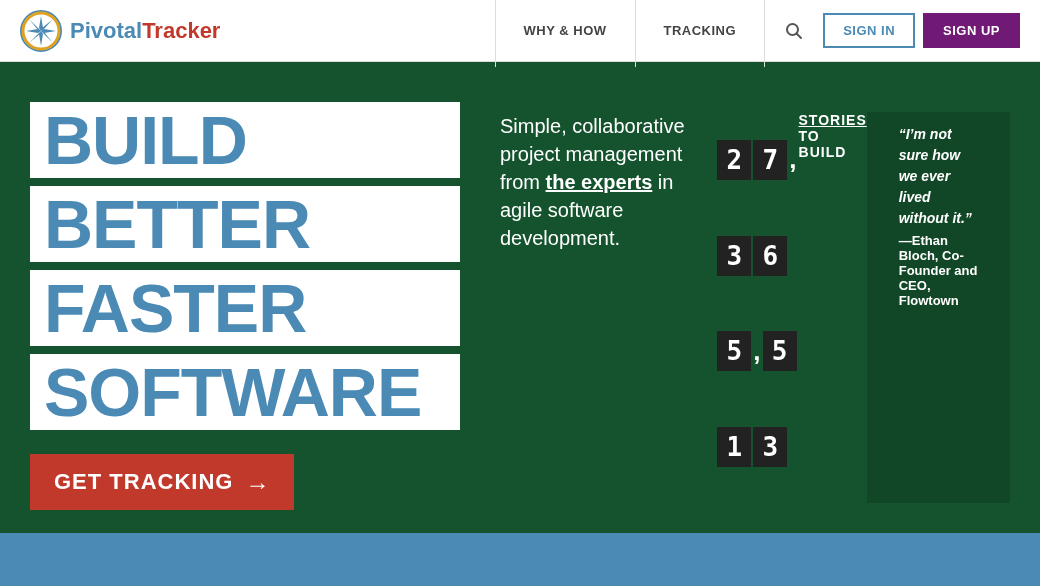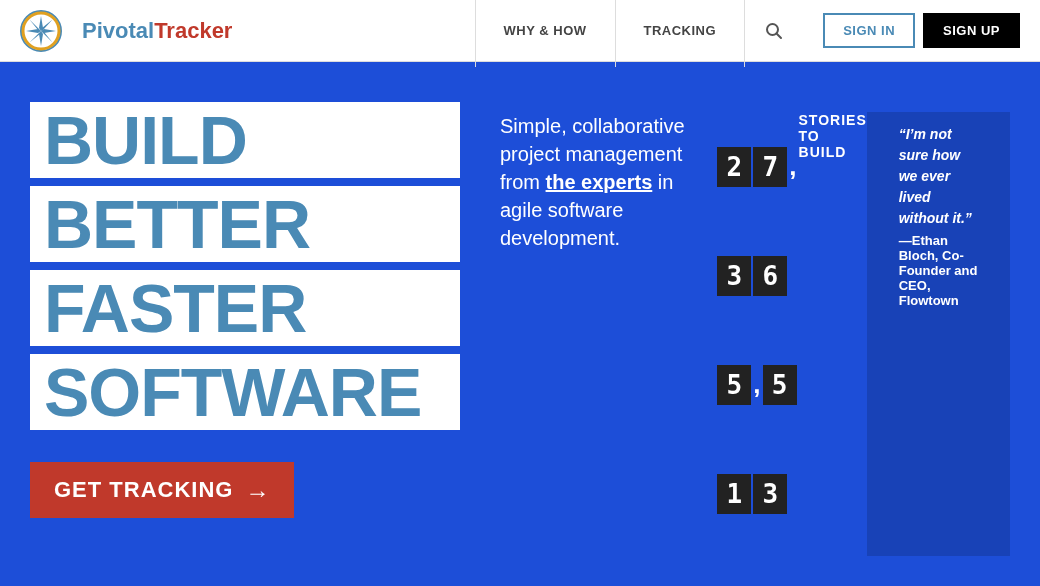--- a/index.html
+++ b/index.html
@@ -23,21 +23,20 @@
       flex: 1;
     }
     .logo-icon {
       width: 42px;
       height: 42px;
     }
     .logo-text {
       font-size: 22px;
       font-weight: 400;
       color: #333;
-      margin-left: 12px;
     }
     .logo-text span.pivotal { color: #4a8ab5; font-weight: 700; }
     .logo-text span.tracker { color: #c0392b; font-weight: 700; }
 
     .nav-center {
       display: flex;
       align-items: center;
       gap: 0;
     }
     .nav-item {
@@ -61,50 +60,49 @@
       align-items: center;
       cursor: pointer;
       color: #555;
       font-size: 18px;
     }
 
     .nav-buttons {
       display: flex;
       align-items: center;
       gap: 8px;
-      margin-left: 20px;
       justify-content: space-between;
     }
     .btn-signin {
       border: 2px solid #4a8ab5;
       color: #4a8ab5;
       background: #fff;
       padding: 8px 18px;
       font-size: 13px;
       font-weight: 700;
       cursor: pointer;
       letter-spacing: 0.5px;
       text-transform: uppercase;
     }
     .btn-signup {
-      background: #000000;
+      background: #701a75;
       color: #fff;
       border: none;
       padding: 10px 20px;
       font-size: 13px;
       font-weight: 700;
       cursor: pointer;
       letter-spacing: 0.5px;
       text-transform: uppercase;
     }
 
     
     .hero {
-      background: #1d4ed8;
-      height: 524px;
+      background: #14532d;
+      height: 471px;
       display: flex;
       align-items: stretch;
       padding: 40px 30px 30px 30px;
       gap: 40px;
     }
 
     
     .hero-left {
       flex: 0 0 430px;
       display: flex;
@@ -137,21 +135,20 @@
       background: #c0392b;
       color: #fff;
       padding: 14px 24px;
       font-size: 22px;
       font-weight: 900;
       cursor: pointer;
       border: none;
       text-transform: uppercase;
       letter-spacing: 1px;
       width: fit-content;
-      margin-top: 8px;
     }
     .arrow-right {
       font-size: 24px;
       font-weight: 900;
     }
 
     
     .hero-right {
       flex: 1;
       display: flex;
@@ -205,20 +202,21 @@
       margin: 0 1px;
     }
     .stories-label {
       font-size: 14px;
       font-weight: 700;
       color: #fff;
       letter-spacing: 1px;
       margin-bottom: 20px;
     }
     .stories-label span.link {
+      text-decoration: underline;
       cursor: pointer;
     }
 
     
     .quote-block {
       background: rgba(0,0,0,0.15);
       border-left: none;
       padding: 12px 32px;
       display: inline-block;
       max-width: 320px;

